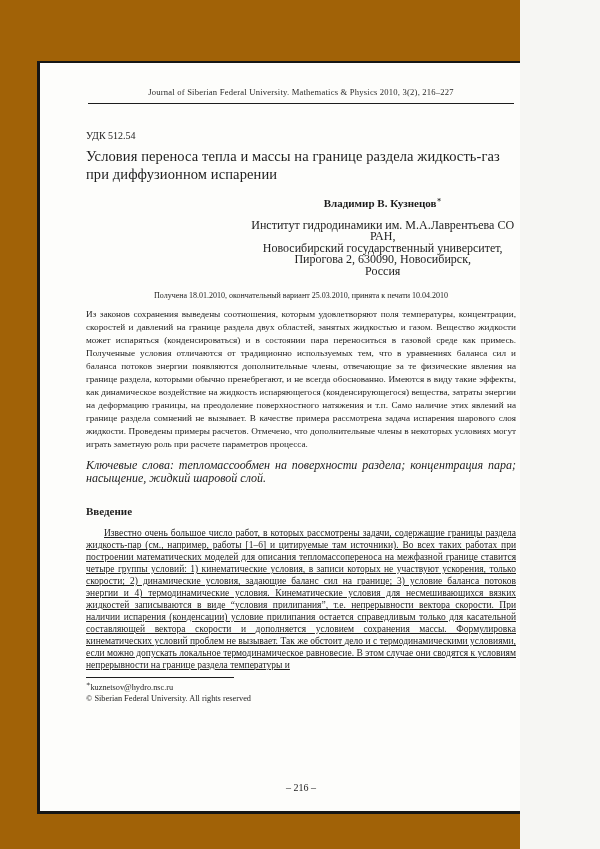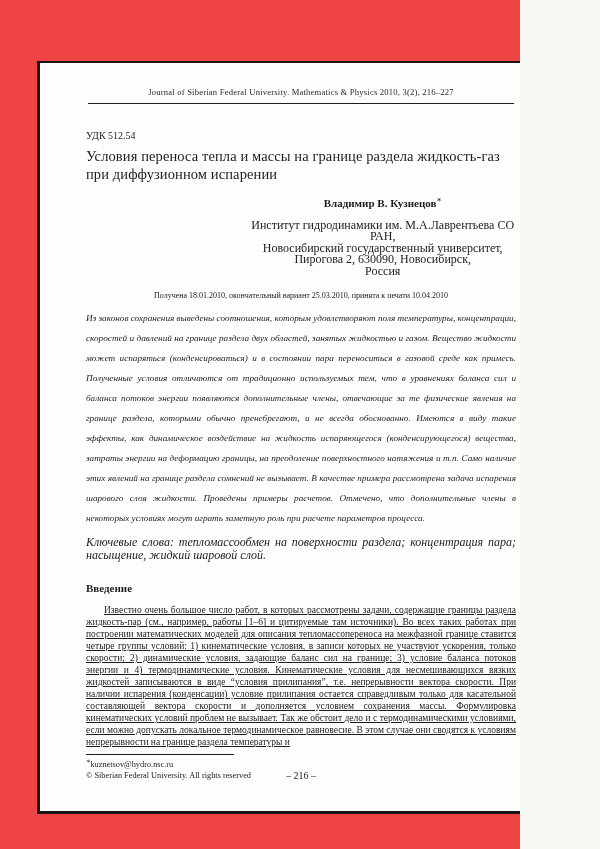--- a/index.html
+++ b/index.html
@@ -9,21 +9,21 @@
     height: 849px;
     background: #f6f6f3;
     font-family: "Liberation Serif", "DejaVu Serif", serif;
     color: #1d1d1d;
     -webkit-font-smoothing: antialiased;
   }
   .canvas {
     position: relative;
     width: 520px;
     height: 849px;
-    background: #ef4444;
+    background: #a16207;
     overflow: hidden;
   }
   .page {
     position: absolute;
     left: 37px;
     top: 61px;
     width: 527px;
     height: 753px;
     background: #fdfdfb;
     border-style: solid;
@@ -74,23 +74,22 @@
   }
   .received {
     margin-top: 14px;
     text-align: center;
     font-size: 8px;
     color: #222;
     white-space: nowrap;
   }
   .abstract {
     margin-top: 8px;
-    font-style: italic;
     font-size: 9.2px;
-    line-height: 20px;
+    line-height: 13px;
     text-align: justify;
     color: #1c1c1c;
   }
   .keywords {
     margin-top: 8px;
     font-style: italic;
     font-size: 12px;
     line-height: 13px;
     text-align: justify;
   }
@@ -119,21 +118,21 @@
   .footnote-line {
     font-size: 8.3px;
     line-height: 11px;
     color: #222;
   }
   .footnote-line sup { font-size: 6.5px; }
   .page-number {
     position: absolute;
     left: 0;
     right: 0;
-    bottom: 30px;
+    bottom: 18px;
     text-align: center;
     font-size: 10px;
   }
 </style>
 </head>
 <body>
 
 <div class="canvas">
   <div class="page">
 

